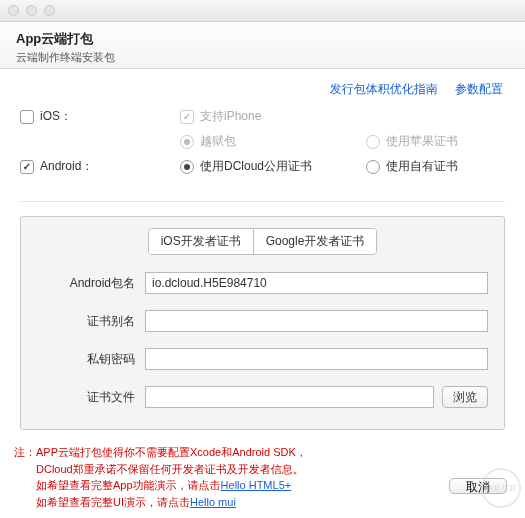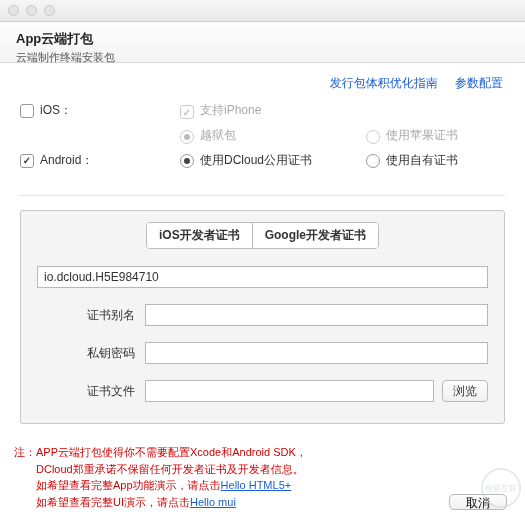--- a/index.html
+++ b/index.html
@@ -22,21 +22,21 @@
     gap: 7px;
   }
   .tl-btn {
     width: 11px; height: 11px; border-radius: 50%;
     background: #e4e4e4; border: 1px solid #c8c8c8;
   }
   .header {
     padding: 8px 16px 10px 16px;
     border-bottom: 1px solid #d8d8d8;
     background: linear-gradient(#fdfdfd, #f4f4f4);
-    height: 41px;
+    height: 47px;
   }
   .header h1 { font-size: 13px; font-weight: bold; color: #222; }
   .header .sub { font-size: 11px; color: #555; margin-top: 2px; }
   .toplinks {
     text-align: right;
     padding: 12px 22px 8px 0;
     font-size: 12px;
   }
   .toplinks a { color: #1a5fd6; text-decoration: none; margin-left: 14px; }
   .platform-block { padding: 2px 20px 12px 20px; }
@@ -47,41 +47,40 @@
   .cb, .rb {
     width: 14px; height: 14px; margin-right: 6px;
     border: 1px solid #999; background: #fff;
     display: inline-flex; align-items: center; justify-content: center;
     font-size: 10px;
   }
   .cb { border-radius: 3px; }
   .rb { border-radius: 50%; }
   .cb.checked::after { content: "✓"; color: #333; font-weight: bold; }
   .rb.dot::after { content: ""; width: 6px; height: 6px; border-radius: 50%; background: #444; }
-  .disabled { color: #aaa; align-items: flex-end; }
+  .disabled { color: #aaa; }
   .disabled .cb, .disabled .rb { border-color: #ccc; }
   .disabled .cb.checked::after { color: #bbb; }
   .disabled .rb.dot::after { background: #bbb; }
   hr.sep { border: none; border-top: 1px solid #e2e2e2; margin: 6px 20px 14px 20px; }
   .form-panel {
     margin: 0 20px;
     border: 1px solid #c8c8c8;
     background: #f4f4f4;
     border-radius: 3px;
     padding-bottom: 18px;
     height: 214px;
   }
   .tabs {
     display: flex; justify-content: center; position: relative; top: -1px;
     margin-top: 12px;
   }
   .tabbar {
     display: flex; border: 1px solid #bdbdbd; border-radius: 4px; overflow: hidden;
     background: #fff;
-    font-weight: bold;
   }
   .tab {
     padding: 4px 12px; font-size: 12px; background: #fff; color: #333;
   }
   .tab + .tab { border-left: 1px solid #bdbdbd; }
   .field-row { display: flex; align-items: center; margin-top: 16px; padding: 0 16px; }
   .field-label { width: 108px; text-align: right; padding-right: 10px; color: #333; font-size: 12px; }
   .field-input {
     flex: 1; height: 22px; border: 1px solid #b8b8b8; background: #fff;
     padding: 2px 6px; font-size: 12px; color: #333;
@@ -91,21 +90,21 @@
     border: 1px solid #b8b8b8; border-radius: 4px;
     background: linear-gradient(#fdfdfd,#f0f0f0);
     font-size: 12px; color: #333;
   }
   .footer {
     position: absolute;
     bottom: 0;
     left: 0; right: 0;
     padding: 10px 18px 8px 8px;
     display: flex;
-    align-items: flex-end;
+    align-items: center;
   }
   .note {
     font-size: 11px;
     color: #d40000;
     line-height: 1.5;
     flex: 1;
     padding-left: 6px;
   }
   .note a { color: #1a5fd6; text-decoration: underline; }
   .cancel-btn {
@@ -191,20 +190,21 @@
 
 <div class="form-panel">
   <div class="tabs">
     <div class="tabbar">
       <div class="tab">iOS开发者证书</div>
       <div class="tab">Google开发者证书</div>
     </div>
   </div>
 
   <div class="field-row">
+    <div class="field-label">Android包名</div>
     <input class="field-input" value="io.dcloud.H5E984710" style="">
   </div>
   <div class="field-row">
     <div class="field-label">证书别名</div>
     <input class="field-input" value="" style="">
   </div>
   <div class="field-row">
     <div class="field-label">私钥密码</div>
     <input class="field-input" type="password" value="" style="">
   </div>

